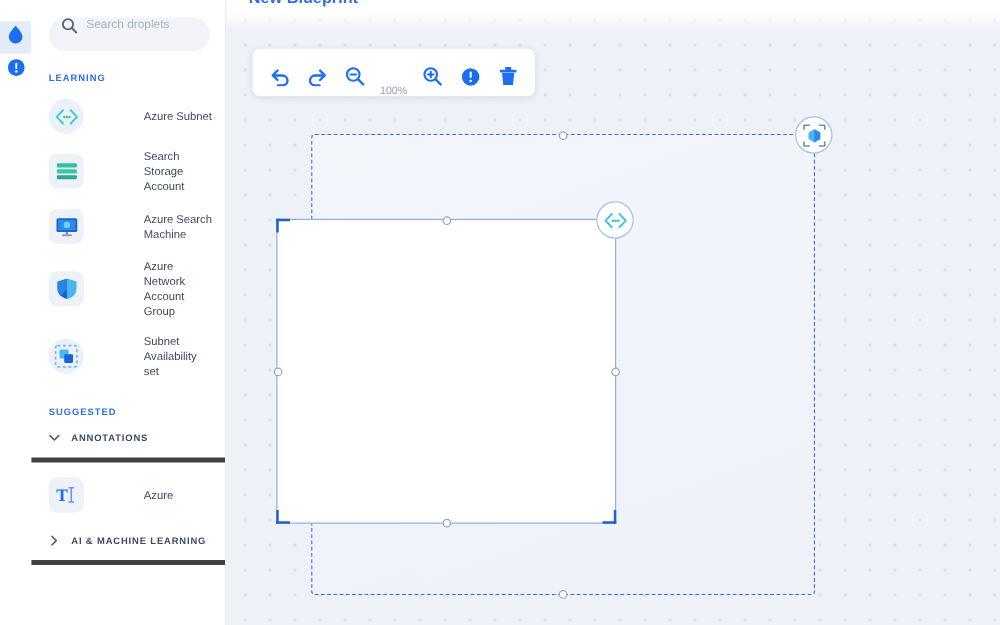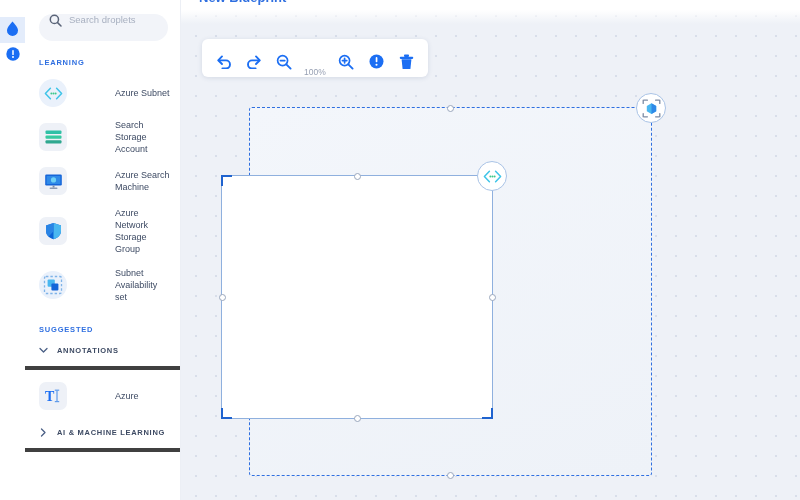--- a/index.html
+++ b/index.html
@@ -259,21 +259,21 @@
       </div>
 
       <div class="item">
         <div class="item-ic">
           <svg width="17" height="18" viewBox="0 0 17 18">
             <path d="M8.5 1 L16 3.4 V9 C16 13.2 12.6 16 8.5 17.2 C4.4 16 1 13.2 1 9 V3.4 Z" fill="#0b63d6"></path>
             <path d="M8.5 1 L16 3.4 V9 C16 13.2 12.6 16 8.5 17.2 Z" fill="#49b7f0"></path>
             <path d="M8.5 1 L1 3.4 V9 C1 11.3 2 13.2 3.5 14.7 L8.5 9.2 Z" fill="#2f8ae8" opacity=".85"></path>
           </svg>
         </div>
-        <div class="item-label">Azure Network Storage Group</div>
+        <div class="item-label">Azure Network Account Group</div>
       </div>
 
       <div class="item">
         <div class="item-ic round">
           <svg width="20" height="20" viewBox="0 0 20 20">
             <rect x="1.5" y="1.5" width="17" height="17" rx="1.5" fill="none" stroke="#7fb3e8" stroke-width="1.3" stroke-dasharray="2.4 2"></rect>
             <rect x="4.6" y="4.6" width="7.2" height="7.2" rx="1" fill="#49b7f0"></rect>
             <rect x="8.4" y="8.4" width="7" height="7" rx="1" fill="#1565d8"></rect>
           </svg>
         </div>

